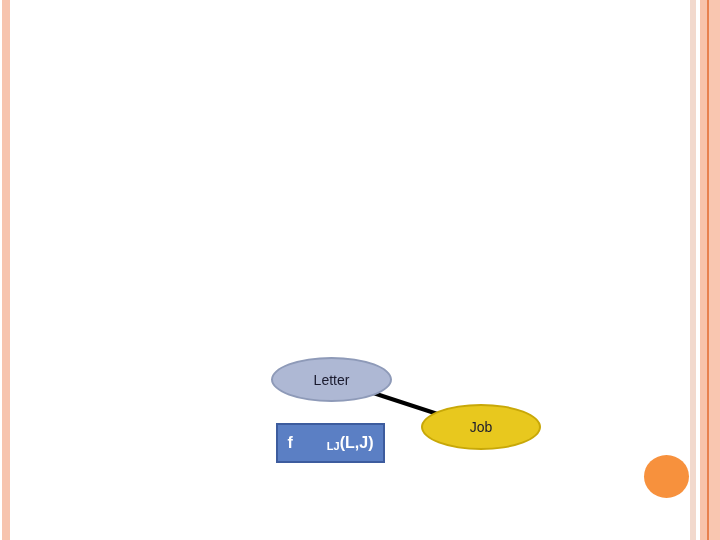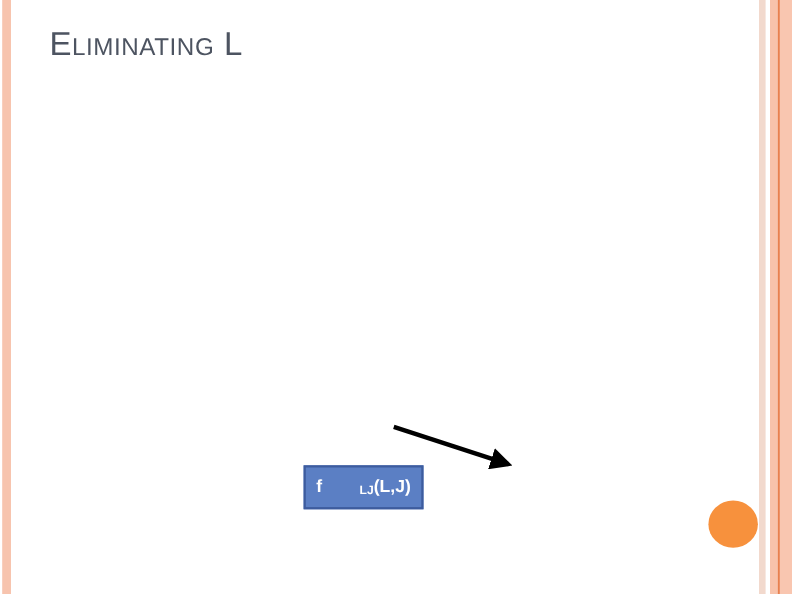--- a/index.html
+++ b/index.html
@@ -122,34 +122,37 @@
 <body>
 
 <div id="slide">
 
   <div class="stripe" id="stripe-left"></div>
   <div class="stripe" id="stripe-right-outer"></div>
   <div class="stripe" id="stripe-right-mid"></div>
   <div class="stripe" id="stripe-right-line"></div>
   <div class="stripe" id="stripe-right-inner"></div>
 
-  <div id="title">
-    <span class="cap">E</span><span class="small">LIMINATING</span><span class="cap">&nbsp;</span><span class="cap">L</span>
-  </div>
 
   <svg id="arrow-letter-job" viewBox="0 0 130 60">
     <defs>
       <marker id="arrowhead" markerWidth="5" markerHeight="5" refX="4" refY="2.5" orient="auto">
         <path d="M0,0 L5,2.5 L0,5 z" fill="#000000"></path>
       </marker>
     </defs>
     <line x1="8" y1="8" x2="112" y2="42" stroke="#000000" stroke-width="4" marker-end="url(#arrowhead)"></line>
   </svg>
 
+  <div class="ellipse" id="node-letter">
+    <span>Letter</span>
+  </div>
 
+  <div class="ellipse" id="node-job">
+    <span>Job</span>
+  </div>
 
   <div id="node-factor">
     <span>f</span>
       <sub>LJ</sub>
       <span>(L,J)</span>
   </div>
 
   <div id="bullet-circle"></div>
 
 </div>

